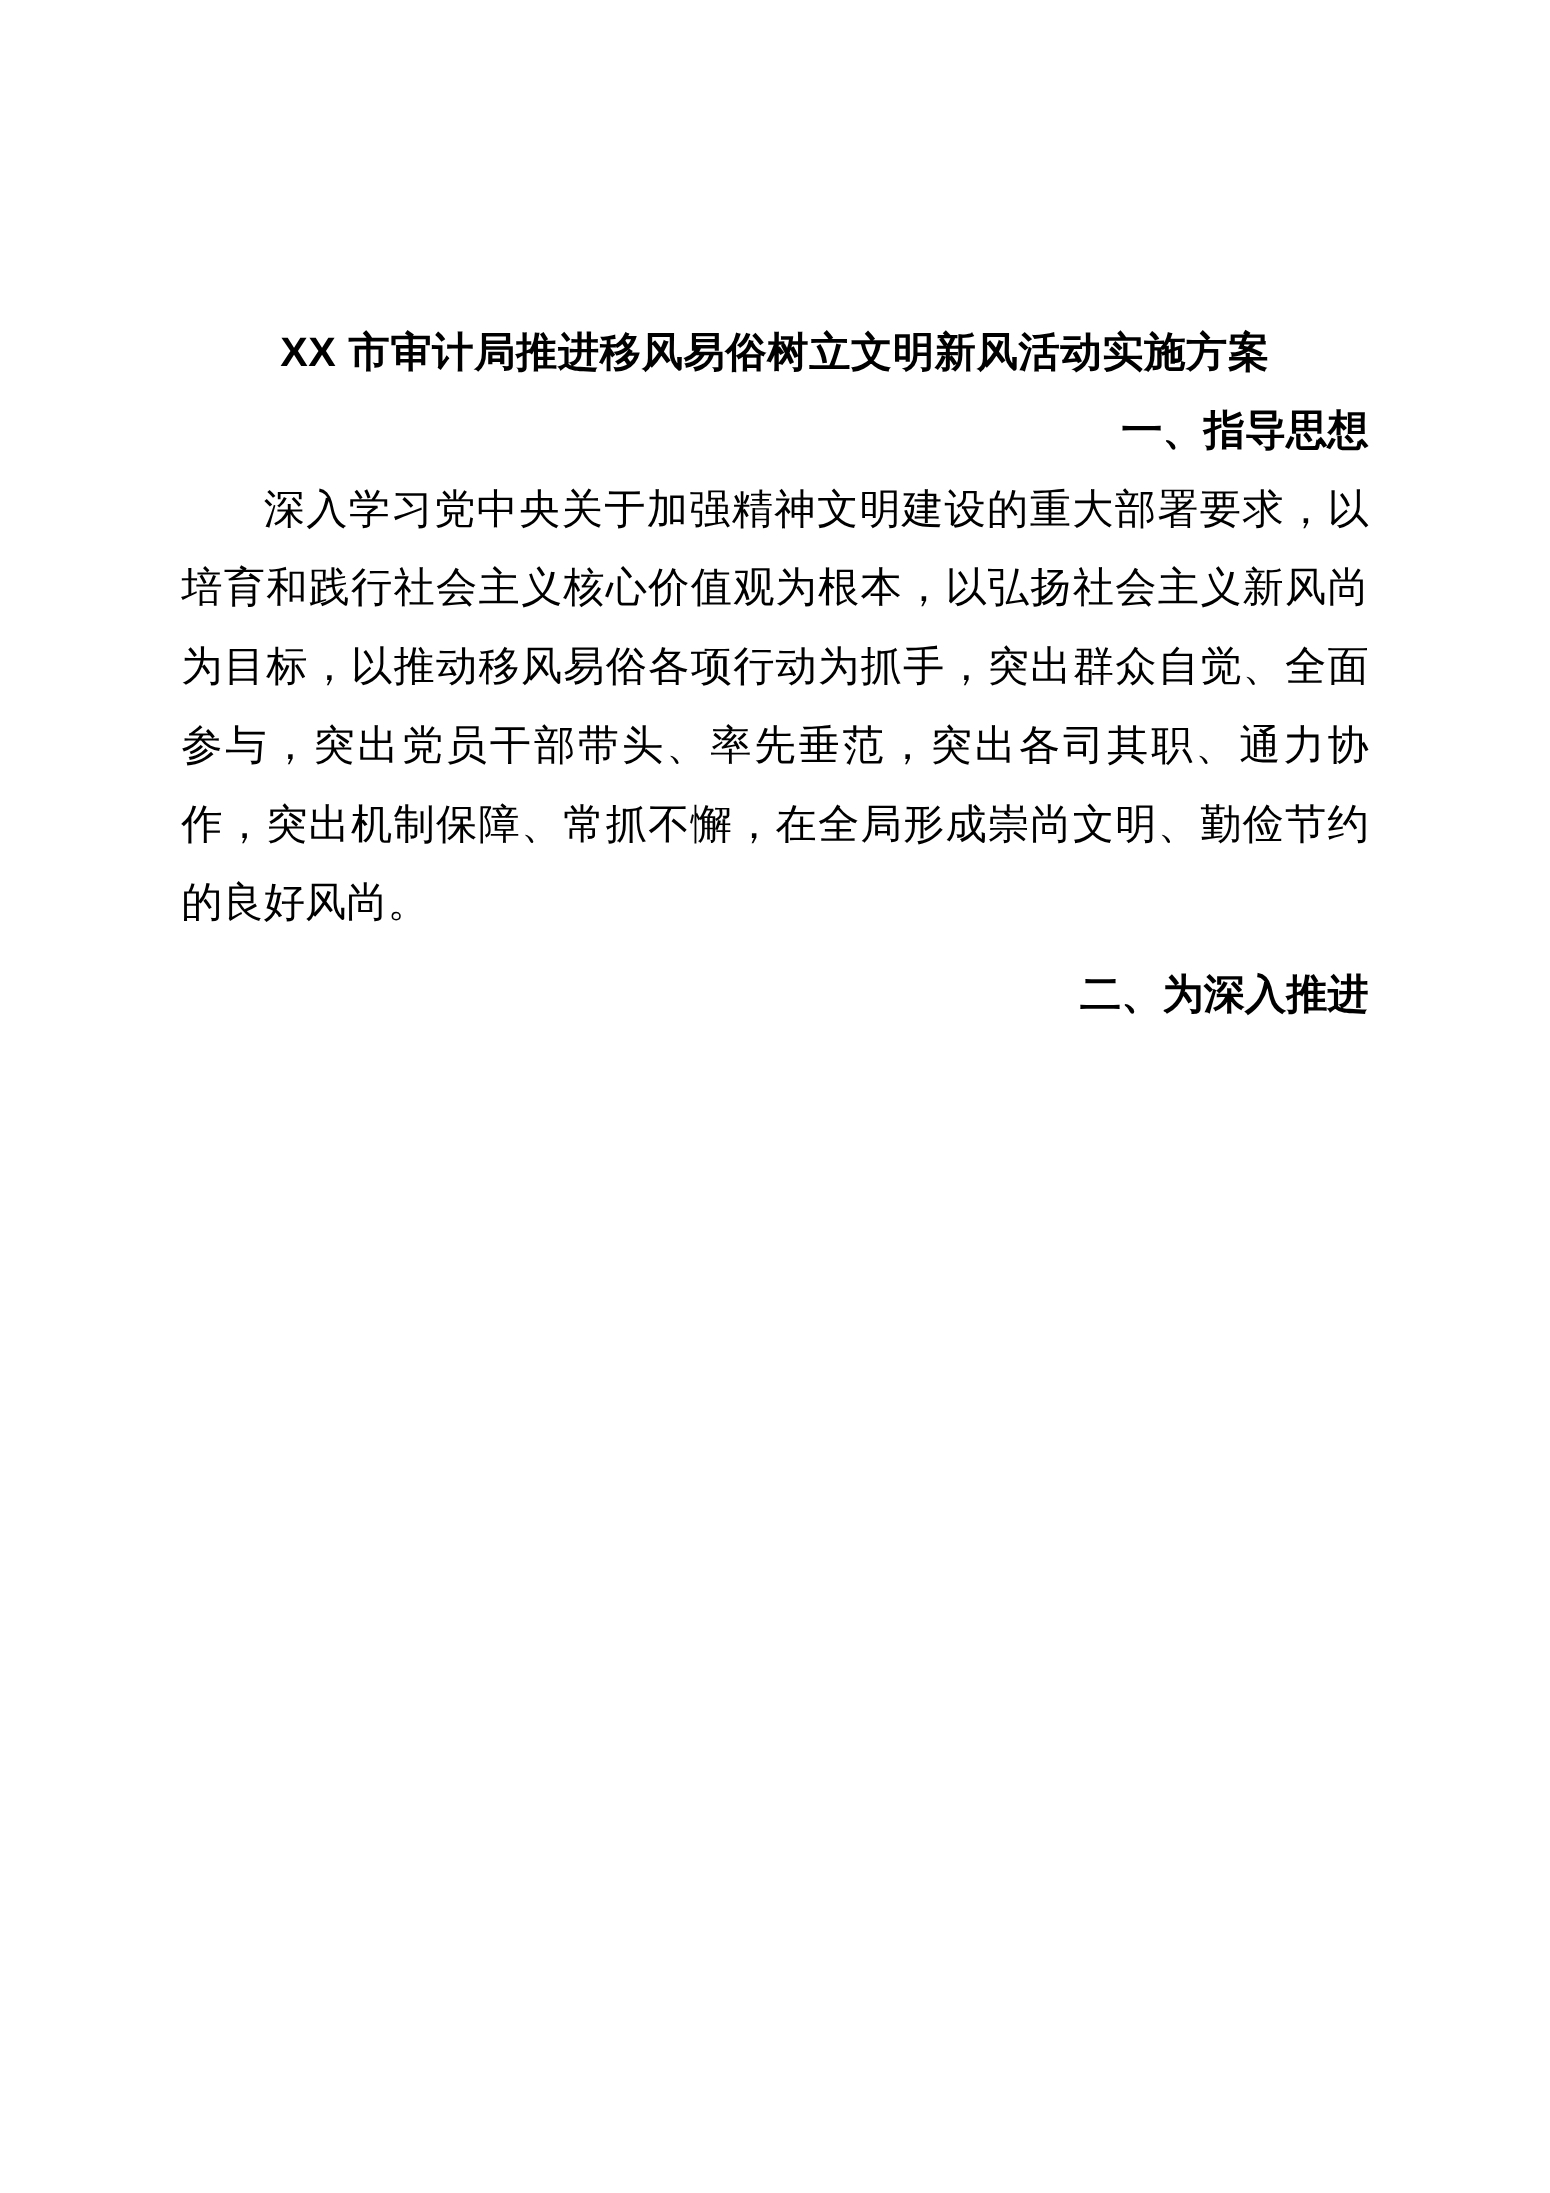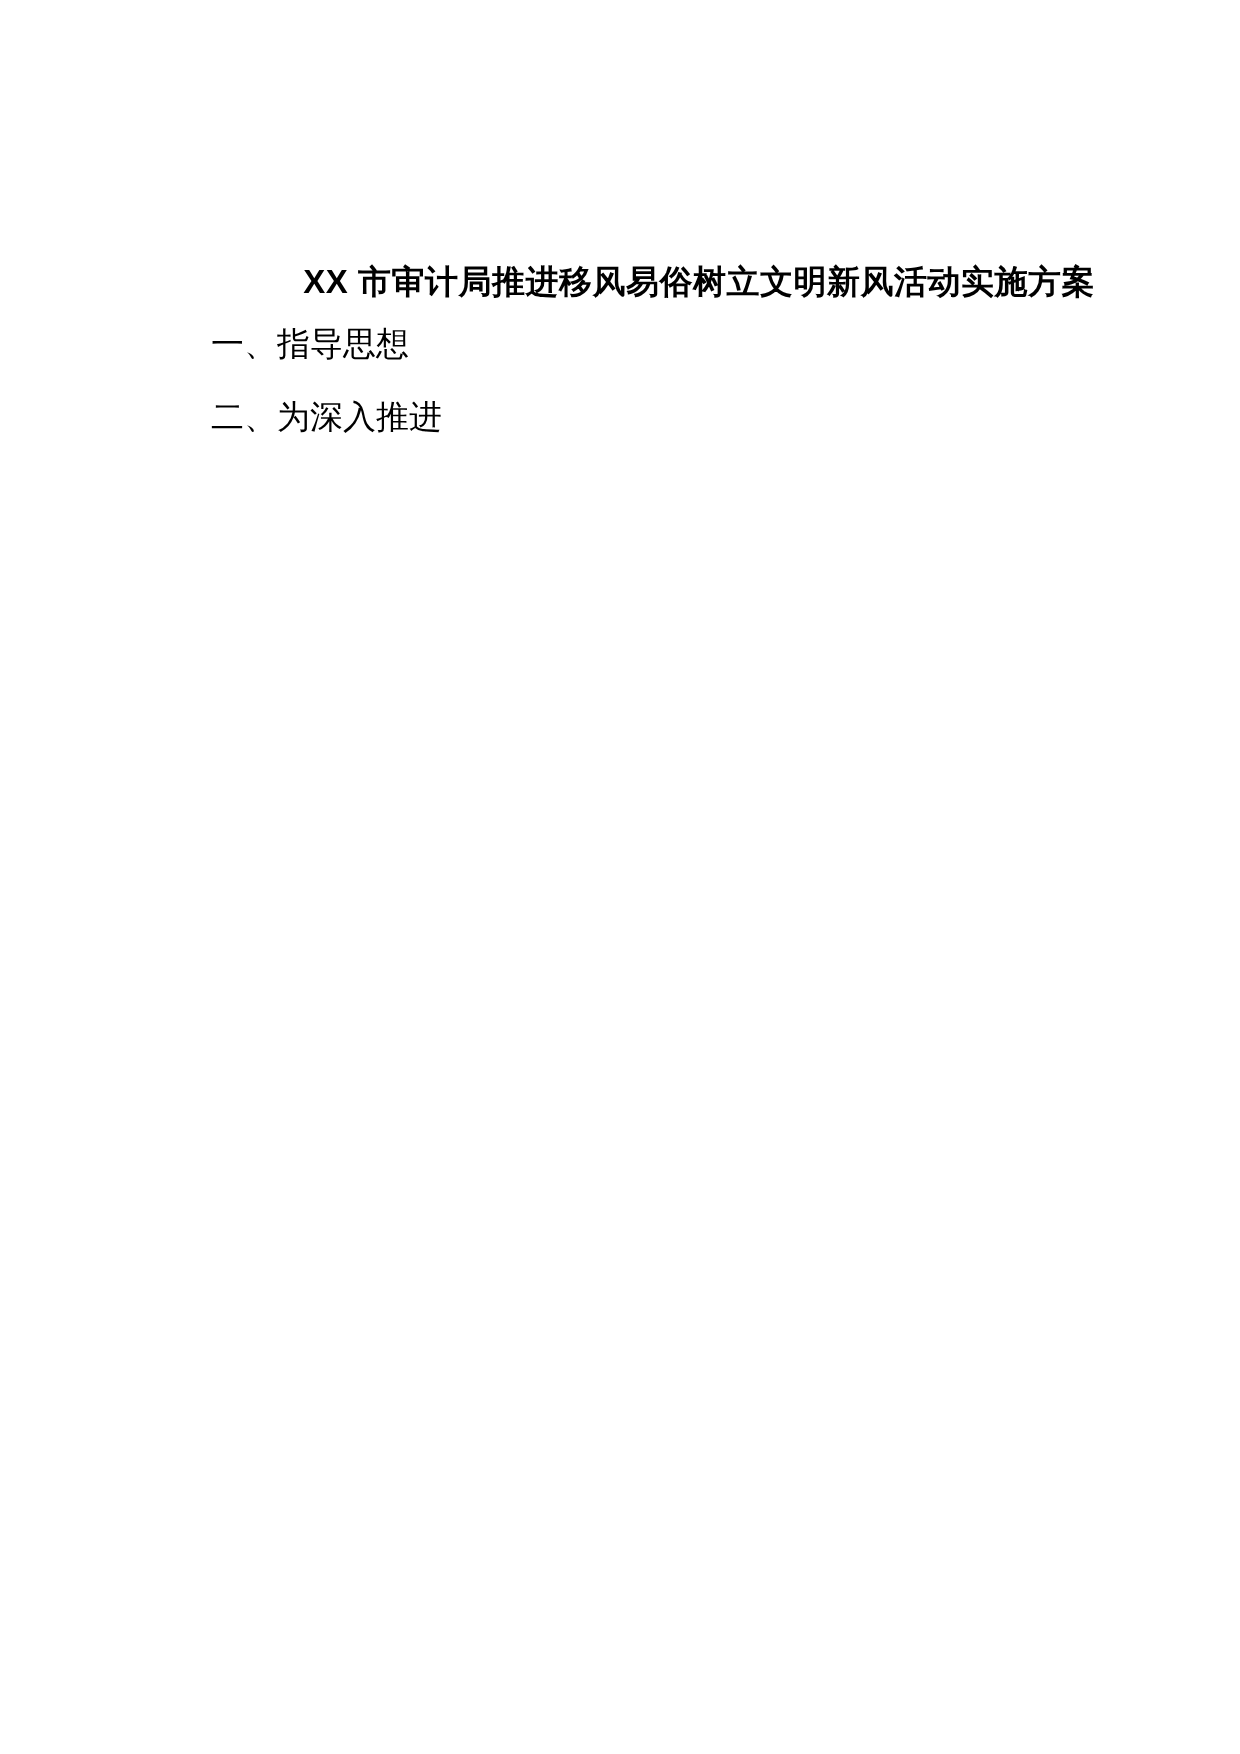--- a/index.html
+++ b/index.html
@@ -16,49 +16,51 @@
     padding: 262px 145px 0 145px;
     font-family: "Liberation Sans", sans-serif;
     color: #000000;
     overflow: hidden;
   }
   .doc-title {
     margin: 0;
     font-size: 33px;
     font-weight: bold;
     line-height: 40px;
-    text-align: right;
+    text-align: center;
     letter-spacing: 0.5px;
   }
   .body-para {
     margin: 0;
     font-size: 33px;
     line-height: 63px;
     text-align: justify;
     text-justify: inter-character;
     text-indent: 2em;
     word-break: break-all;
     overflow-wrap: break-word;
   }
   .body-para.first {
     margin-top: 126px;
   }
   .section-heading {
     margin: 10px 0 0 0;
     font-size: 33px;
-    font-weight: normal;
+    font-weight: bold;
     line-height: 63px;
     text-indent: 2em;
+    text-align: right;
   }
 </style>
 </head>
 <body>
 
 <div class="page">
   <h1 class="doc-title"><span>XX 市审计局推进移风易俗树立文明新风活动实施方案</span></h1>
 
 
   <h2 class="section-heading">一、指导思想</h2>
 
+  <p class="body-para">深入学习党中央关于加强精神文明建设的重大部署要求，以培育和践行社会主义核心价值观为根本，以弘扬社会主义新风尚为目标，以推动移风易俗各项行动为抓手，突出群众自觉、全面参与，突出党员干部带头、率先垂范，突出各司其职、通力协作，突出机制保障、常抓不懈，在全局形成崇尚文明、勤俭节约的良好风尚。</p>
 
   <h2 class="section-heading">二、为深入推进</h2>
 
 </div>
 
 </body></html>

